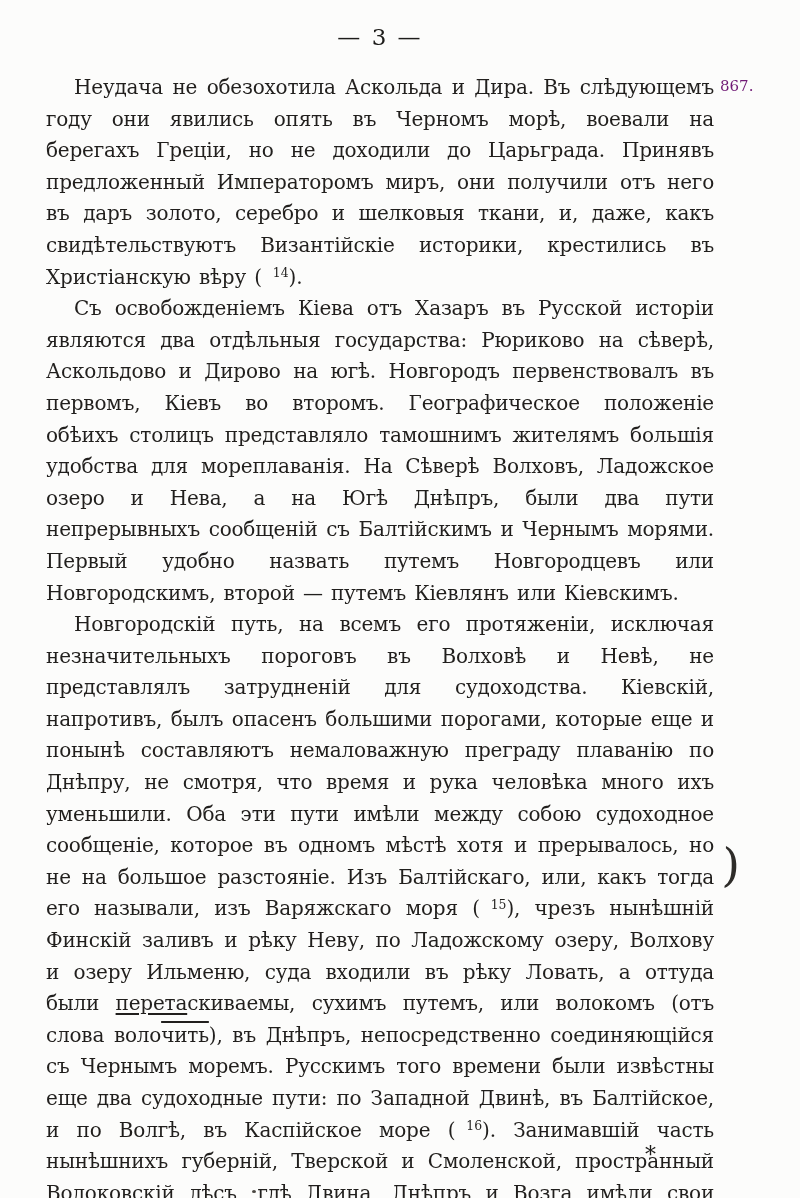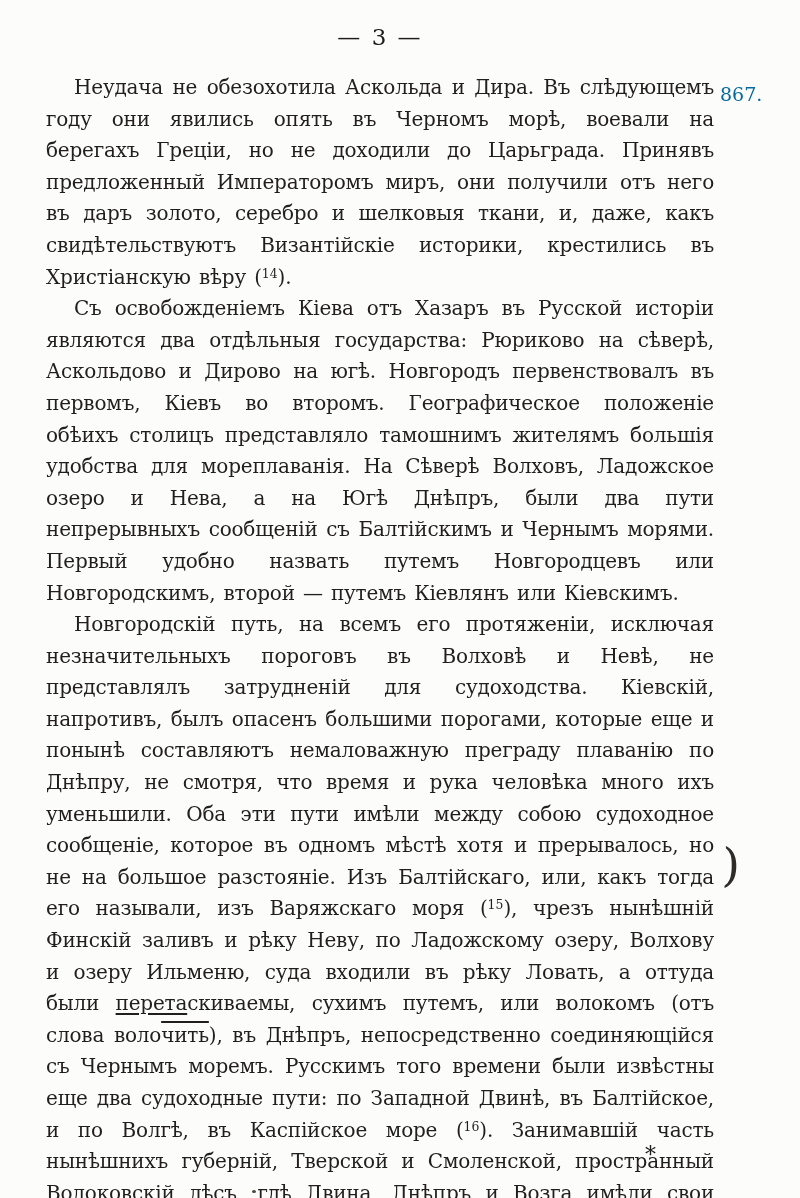--- a/index.html
+++ b/index.html
@@ -18,42 +18,43 @@
   .page-number {
     position: absolute;
     top: 24px; left: 46px; width: 668px;
     text-align: center;
     font-size: 23px;
     letter-spacing: 2px;
     color: #1d1c1a;
   }
   .margin-year {
     position: absolute;
-    top: 83px; left: 720px;
-    font-size: 19px;
-    color: #0369a1;
+    top: 77px; left: 720px;
+    font-size: 15px;
+    color: #701a75;
   }
   .body-text {
     position: absolute;
     top: 72px; left: 46px;
     width: 668px;
     font-size: 20px;
     line-height: 31.6px;
     letter-spacing: -0.2px;
     word-spacing: 2px;
     text-align: justify;
     color: #211f1d;
   }
   .body-text p { margin: 0; text-indent: 28px; }
   .it { }
   sup.fn {
     font-size: 0.62em;
     vertical-align: 0.5em;
     line-height: 0;
     letter-spacing: 0;
+    margin-left: 11px;
   }
   .u {
     text-decoration: underline;
     text-decoration-thickness: 1.5px;
     text-underline-offset: 3px;
     margin-top: 36px;
   }
   .o {
     text-decoration: overline;
     text-decoration-thickness: 1.5px;

